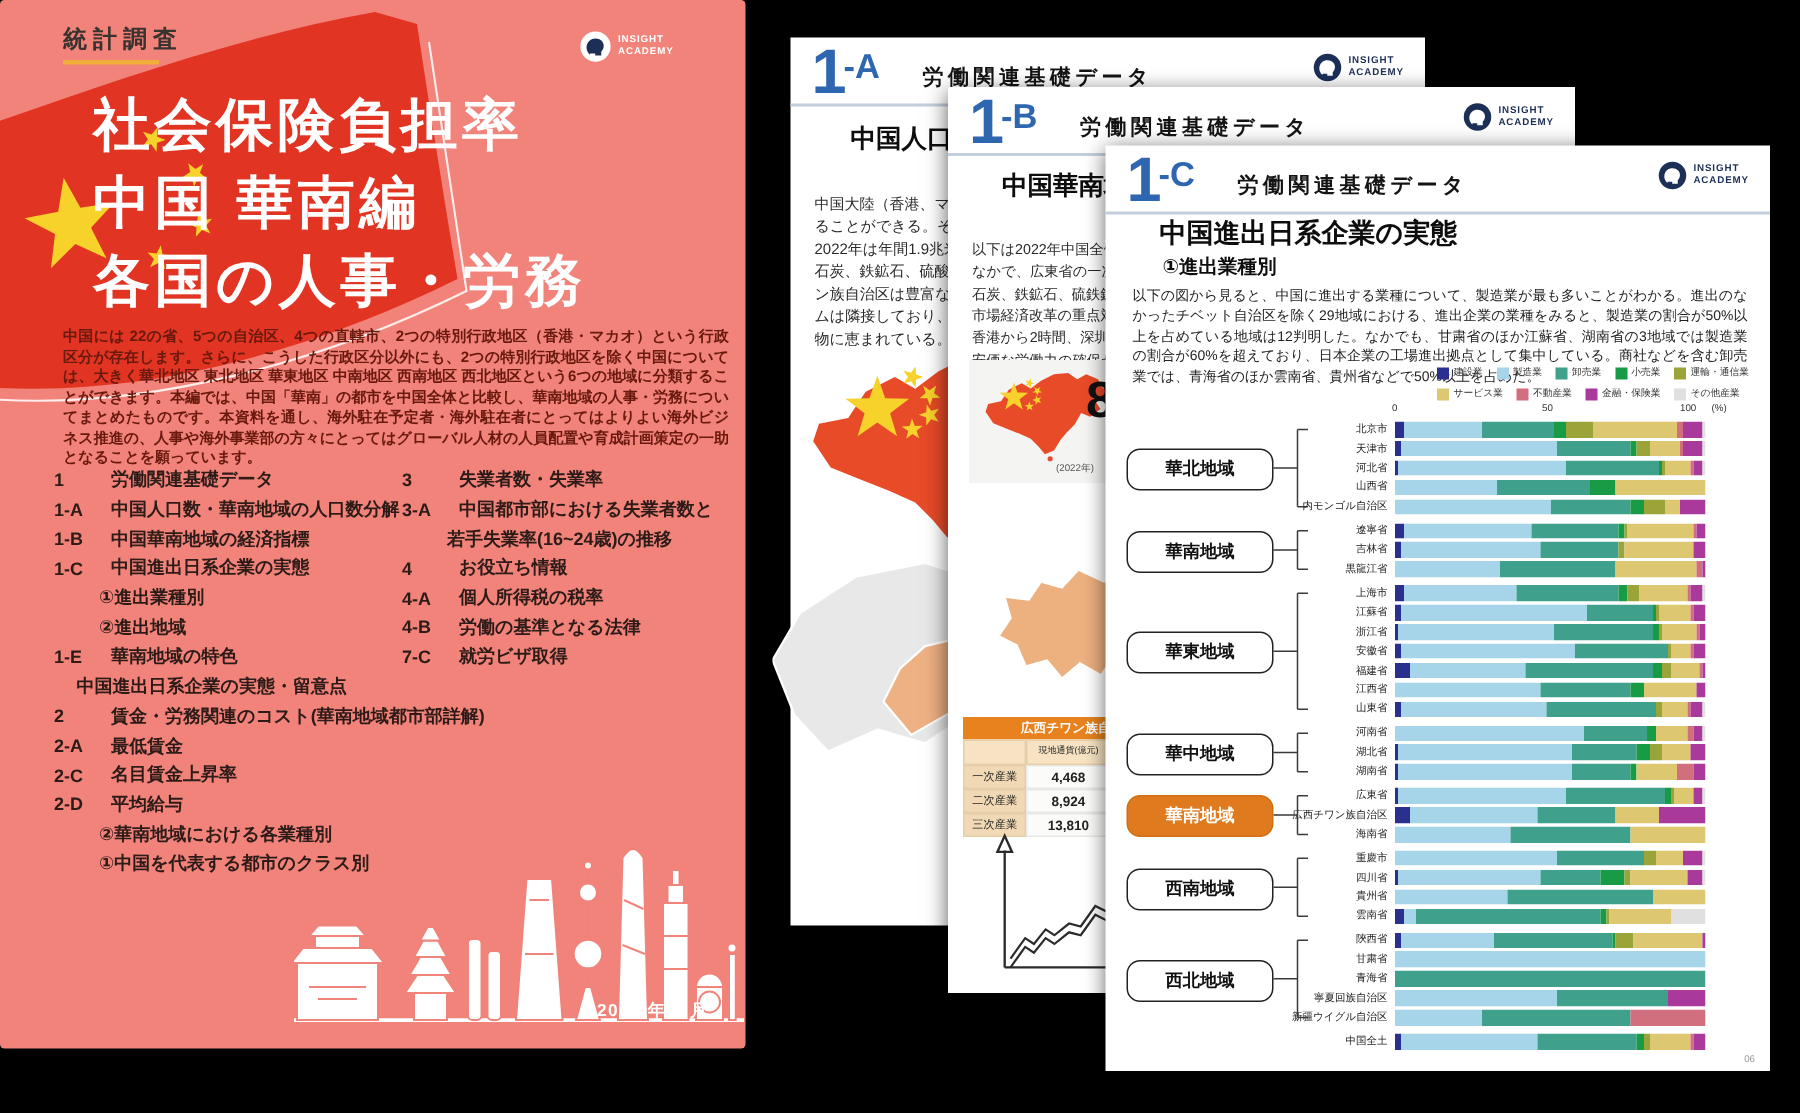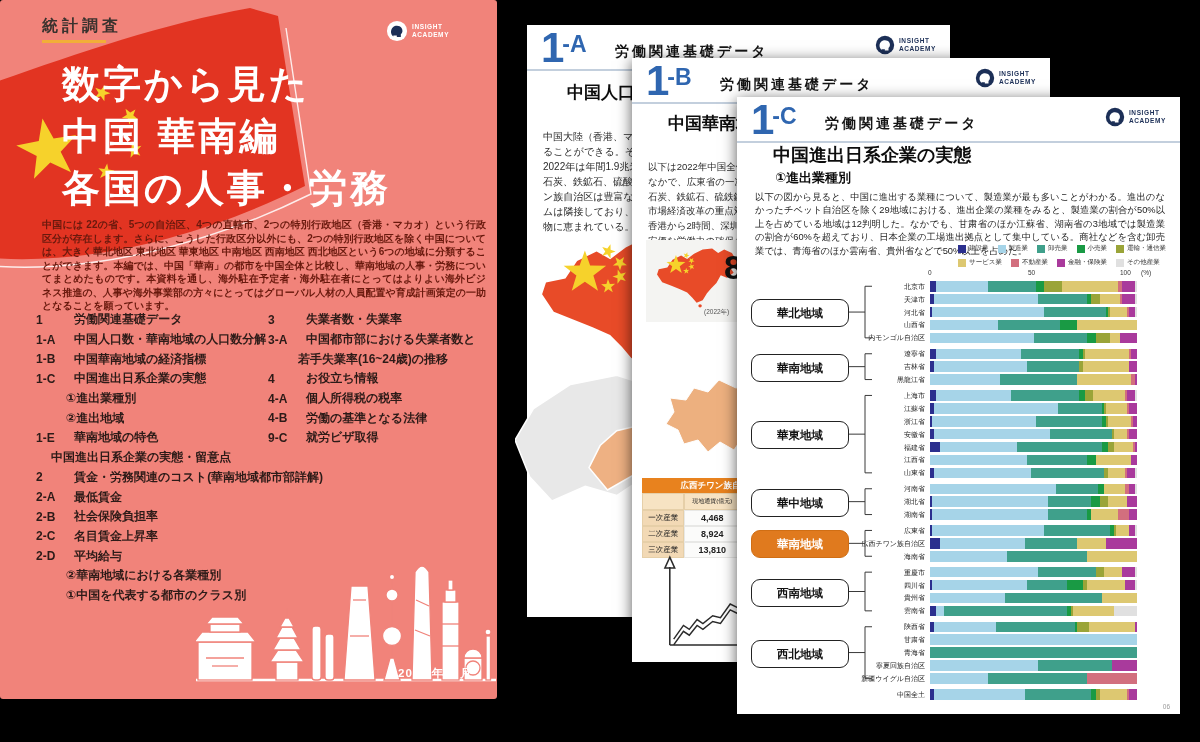--- a/index.html
+++ b/index.html
@@ -95,21 +95,21 @@
       <circle cx="12" cy="12" r="11" fill="#ffffff"></circle>
       <path d="M8,18 c-3.2,-2.6 -3.4,-7.6 -0.4,-10.2 c2.8,-2.4 7.4,-2 9.4,0.8 c1.6,2.2 1.2,5.4 -0.8,7 l0,3 l-4.4,0 l0,-1.6 l-3.8,0 z" fill="#1c2f57"></path>
     </svg>
     <div class="ltxt">
       <div>INSIGHT</div>
       <div>ACADEMY</div>
     </div>
   </div>
 
   <div class="ctitle">
-    <div>数字から見た</div>
+    <div>社会保険負担率</div>
     <div>中国 華南編</div>
     <div>各国の人事・労務</div>
   </div>
 
   <div class="intro">中国には 22の省、5つの自治区、4つの直轄市、2つの特別行政地区（香港・マカオ）という行政区分が存在します。さらに、こうした行政区分以外にも、2つの特別行政地区を除く中国については、大きく華北地区 東北地区 華東地区 中南地区 西南地区 西北地区という6つの地域に分類することができます。本編では、中国「華南」の都市を中国全体と比較し、華南地域の人事・労務についてまとめたものです。本資料を通し、海外駐在予定者・海外駐在者にとってはよりよい海外ビジネス推進の、人事や海外事業部の方々にとってはグローバル人材の人員配置や育成計画策定の一助となることを願っています。</div>
 
   <div id="tocL" class="toc">
       <div class="trow">
         <span class="tnum">1</span>
         <span>労働関連基礎データ</span>
@@ -141,24 +141,20 @@
       </div>
       <div class="trow">
         <span class="tnum">2</span>
         <span>賃金・労務関連のコスト(華南地域都市部詳解)</span>
       </div>
       <div class="trow">
         <span class="tnum">2-A</span>
         <span>最低賃金</span>
       </div>
       <div class="trow">
-        <span class="tnum">2-B</span>
-        <span>社会保険負担率</span>
-      </div>
-      <div class="trow">
         <span class="tnum">2-C</span>
         <span>名目賃金上昇率</span>
       </div>
       <div class="trow">
         <span class="tnum">2-D</span>
         <span>平均給与</span>
       </div>
       <div class="trow ind2">
         <span>②華南地域における各業種別</span>
       </div>
@@ -184,21 +180,21 @@
       </div>
       <div class="trow">
         <span class="tnum">4-A</span>
         <span>個人所得税の税率</span>
       </div>
       <div class="trow">
         <span class="tnum">4-B</span>
         <span>労働の基準となる法律</span>
       </div>
       <div class="trow">
-        <span class="tnum">9-C</span>
+        <span class="tnum">7-C</span>
         <span>就労ビザ取得</span>
       </div>
     </div>
 
   <svg class="abs" style="left:196px;top:540px;z-index:1" width="300" height="152" viewBox="0 0 300 152" fill="#ffffff" stroke="#f0837a" stroke-width="1.3">
     <line x1="0" y1="140" x2="300" y2="140" stroke="#ffffff" stroke-width="2.5"></line>
     <rect x="2" y="102" width="54" height="38"></rect>
     <polygon points="-2,102 60,102 52,92 6,92"></polygon>
     <rect x="14" y="84" width="30" height="8"></rect>
     <polygon points="10,84 48,84 42,77 16,77"></polygon>

